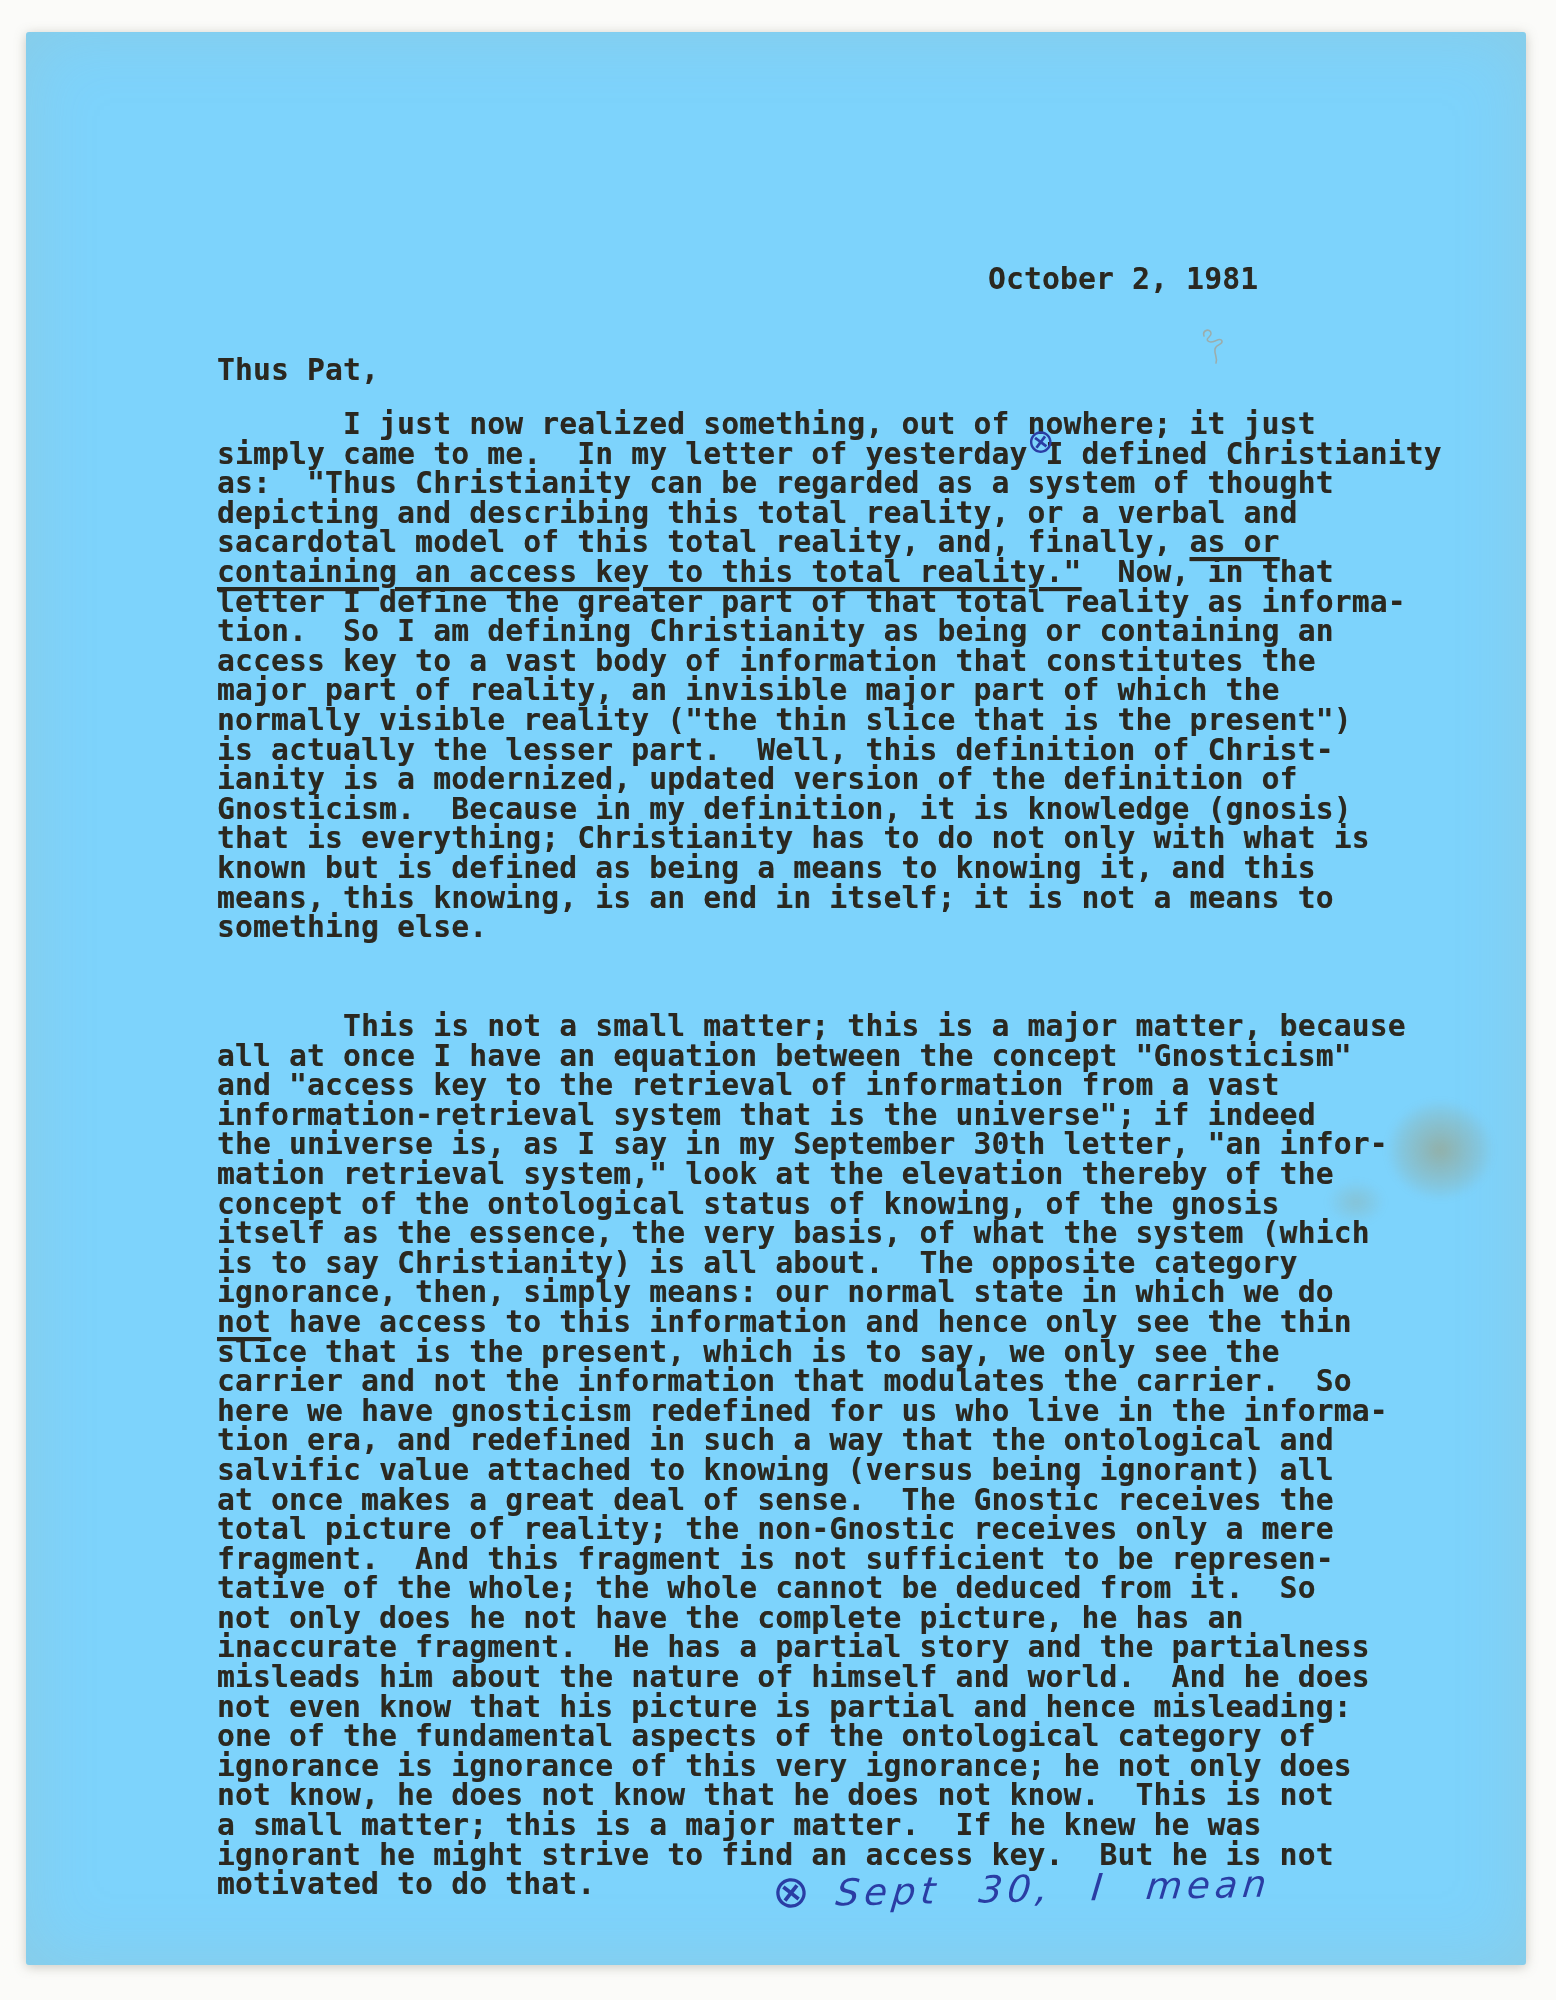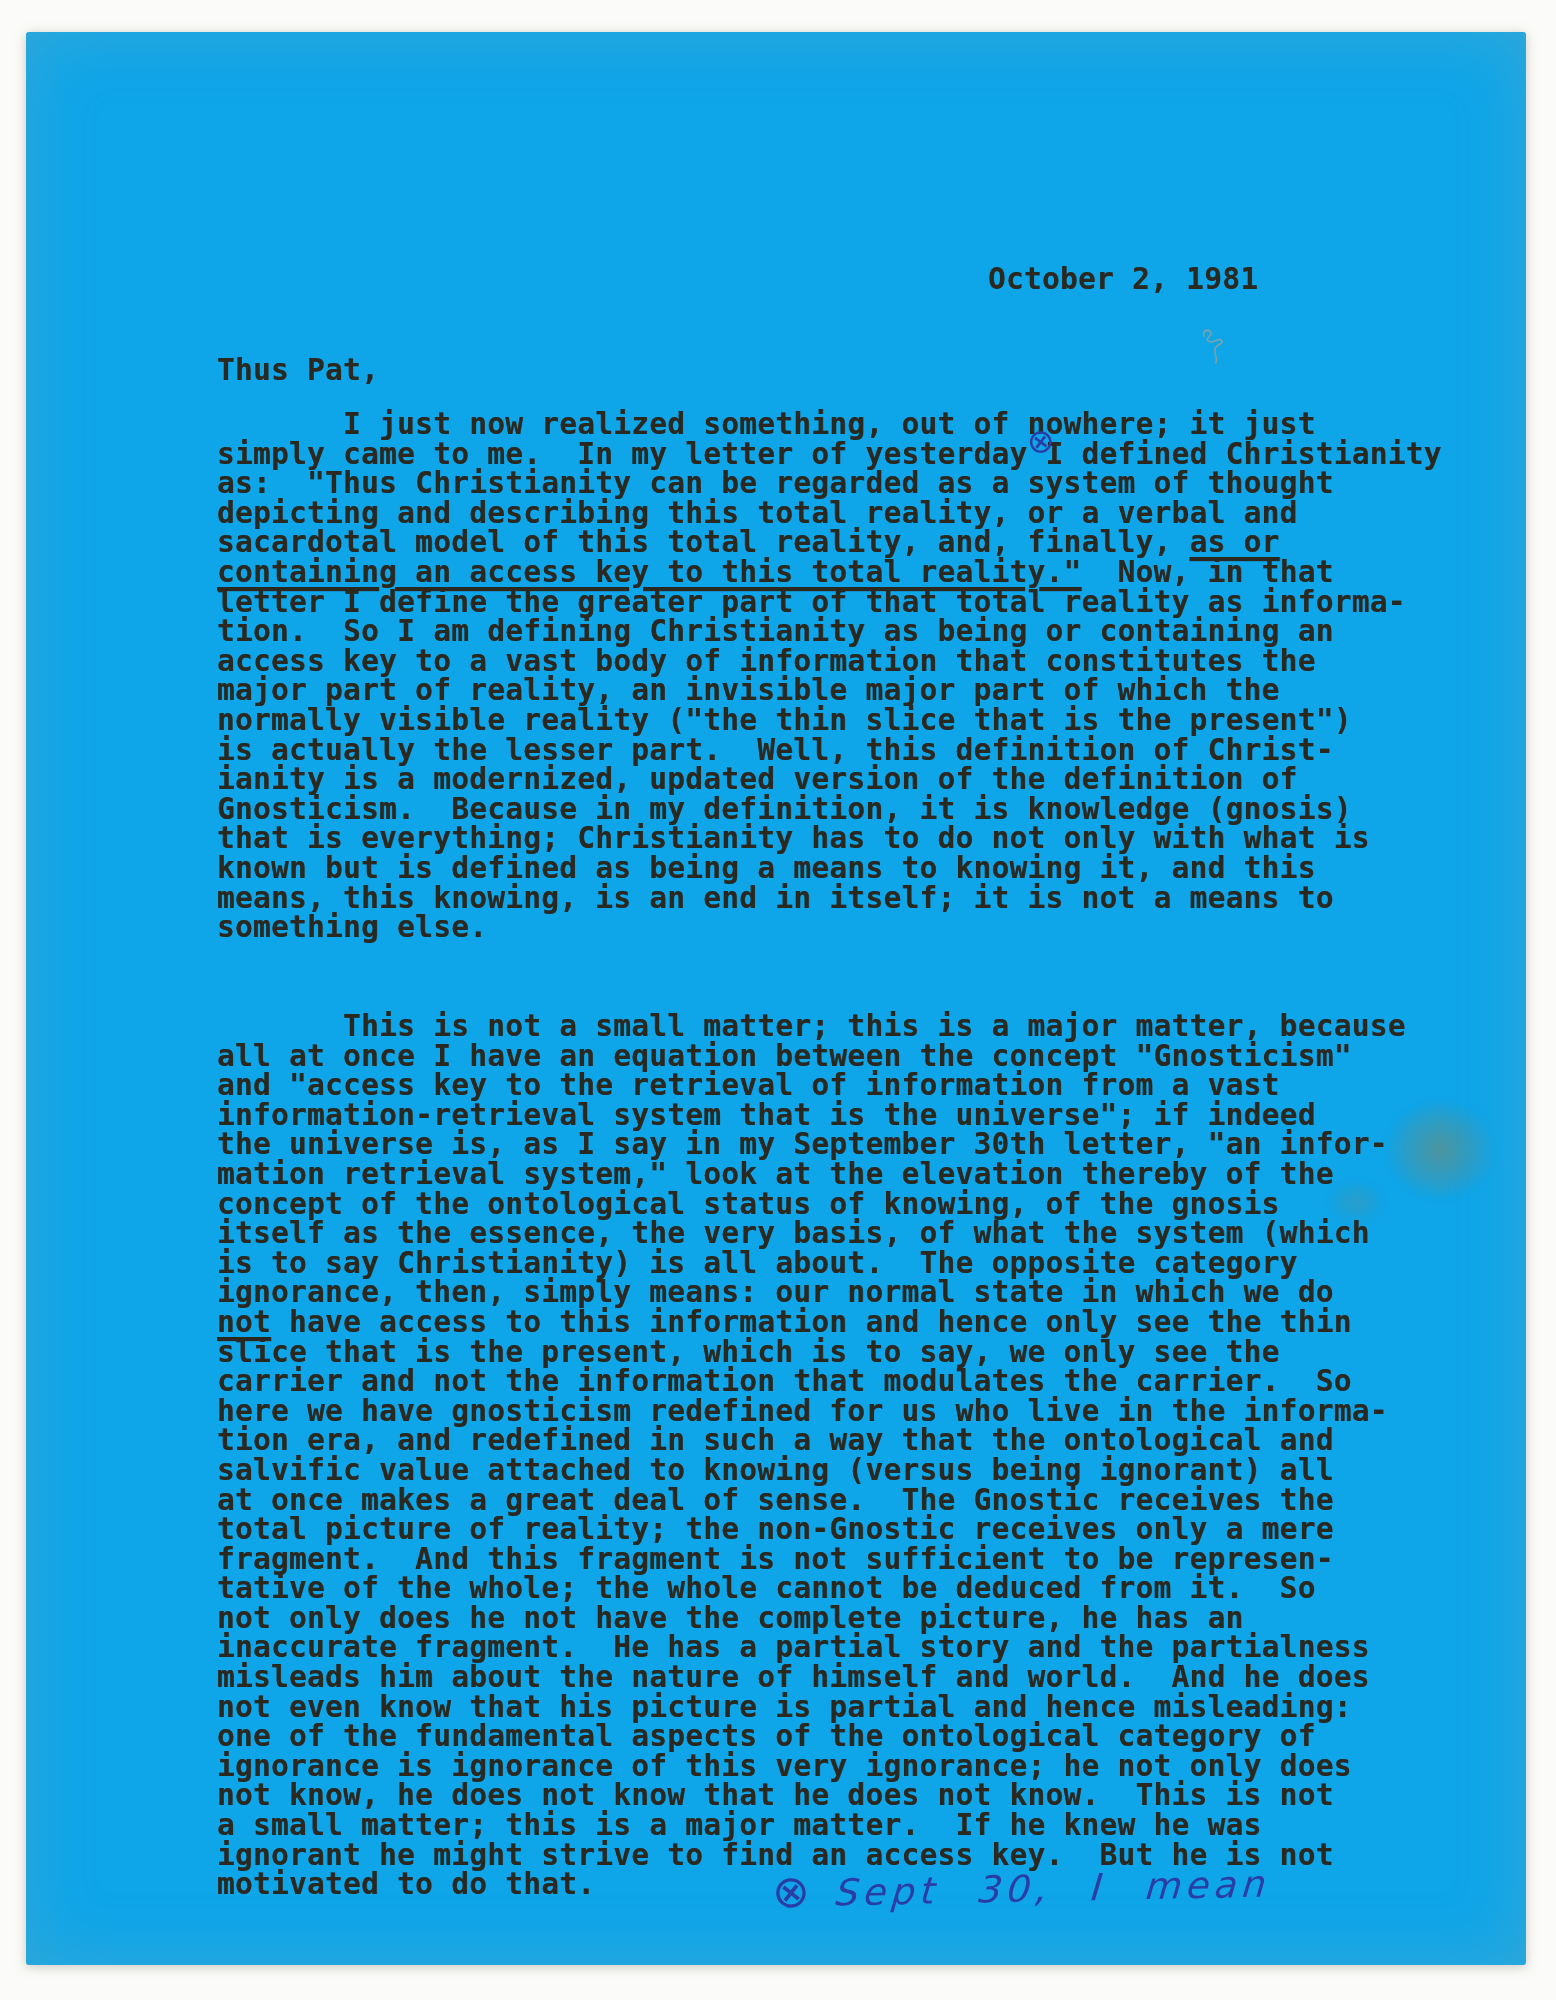--- a/index.html
+++ b/index.html
@@ -6,21 +6,21 @@
   body{
     width:1556px;height:2000px;position:relative;
     background:#fbfbf9;overflow:hidden;
     font-family:"DejaVu Sans",sans-serif;
   }
   .paper{
     position:absolute;left:26px;top:32px;width:1500px;height:1933px;
     background:
       radial-gradient(120% 90% at 30% 20%, rgba(255,255,255,.25) 0%, rgba(255,255,255,0) 55%),
       linear-gradient(160deg,#efead c0,#eae5d6 45%,#e6e1d1 100%);
-    background-color:#0ea5e9;
+    background-color:#7dd3fc;
     box-shadow:0 2px 12px rgba(110,105,90,.35), inset 0 0 70px rgba(186,176,146,.22);
     border-radius:3px;
   }
   .typed{
     position:absolute;
     font-family:"DejaVu Sans Mono","Liberation Mono",monospace;
     font-weight:700;
     font-size:29.5px;line-height:29.6px;letter-spacing:.25px;
     color:#2b2820;white-space:pre;
     text-shadow:.3px .3px .6px rgba(42,38,30,.55);

